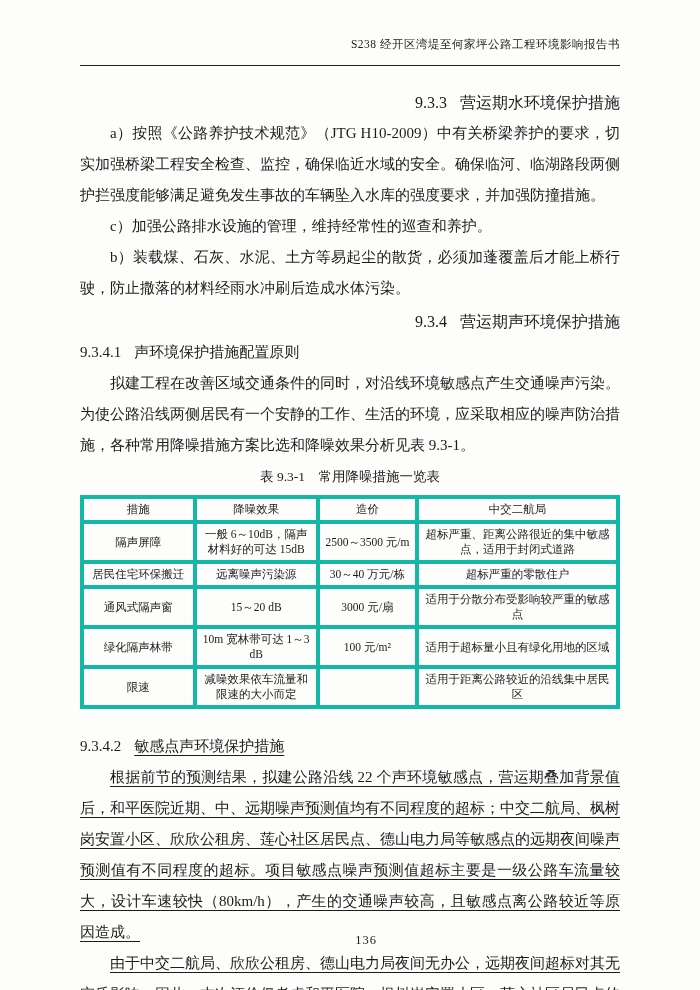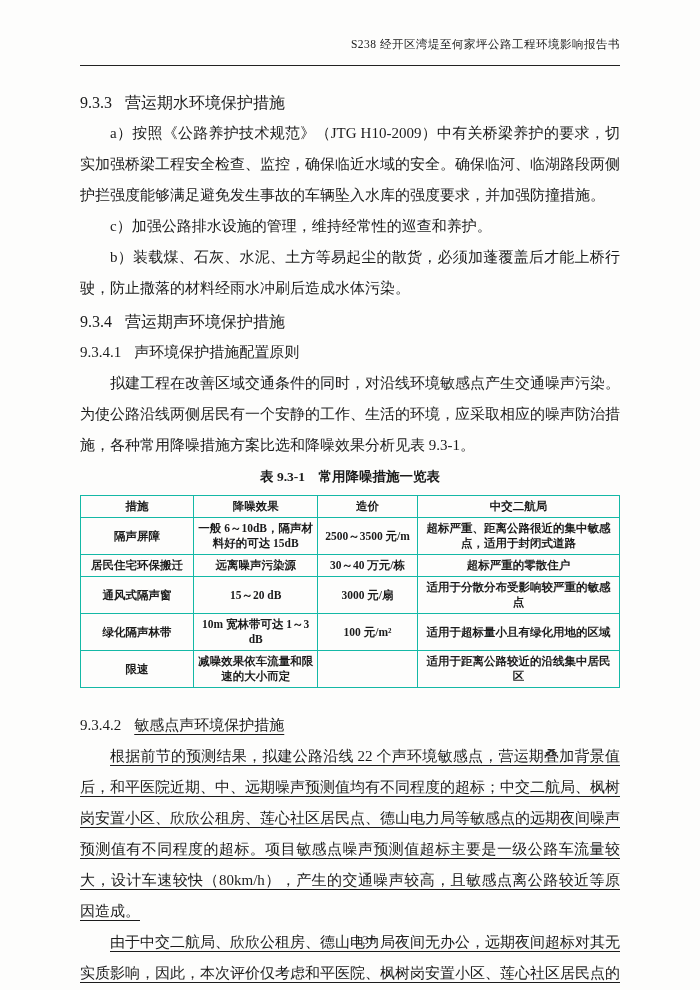--- a/index.html
+++ b/index.html
@@ -27,59 +27,59 @@
   .content {
     font-size: 15px;
     line-height: 31px;
     text-align: justify;
   }
   .h3 {
     font-size: 16px;
     font-weight: normal;
     margin: 21px 0 0 0;
     line-height: 31px;
-    text-align: left;
+    text-align: right;
   }
   .h3.tight { margin-top: 2px; }
   .h4 {
     font-size: 15px;
     font-weight: normal;
     margin: 0;
     line-height: 31px;
     text-align: left;
   }
   .h4.after-table { margin-top: 22px; }
   .hnum { margin-right: 13px; }
   p.para { margin: 0; text-indent: 2em; }
   .underlined {
     text-decoration: underline;
     text-decoration-thickness: 1px;
     text-underline-offset: 4px;
   }
   .table-caption {
     text-align: center;
-    font-weight: bold;
+    font-weight: normal;
     font-size: 13.5px;
     line-height: 28px;
     margin-top: 2px;
     text-indent: 0;
   }
   table.noise {
     width: 100%;
     border-collapse: collapse;
     table-layout: fixed;
     font-size: 11.5px;
     line-height: 15px;
     text-align: center;
     margin-top: 4px;
   }
   table.noise th, table.noise td {
-    border: 1px solid #14b8a6;
+    border: 4px solid #14b8a6;
     padding: 3px 3px;
-    font-weight: bold;
+    font-weight: normal;
     vertical-align: middle;
     overflow: hidden;
   }
   .footer {
     position: absolute;
     bottom: 42px; left: 16px;
     width: 100%;
     text-align: center;
     font-size: 12.5px;
     letter-spacing: 1px;

